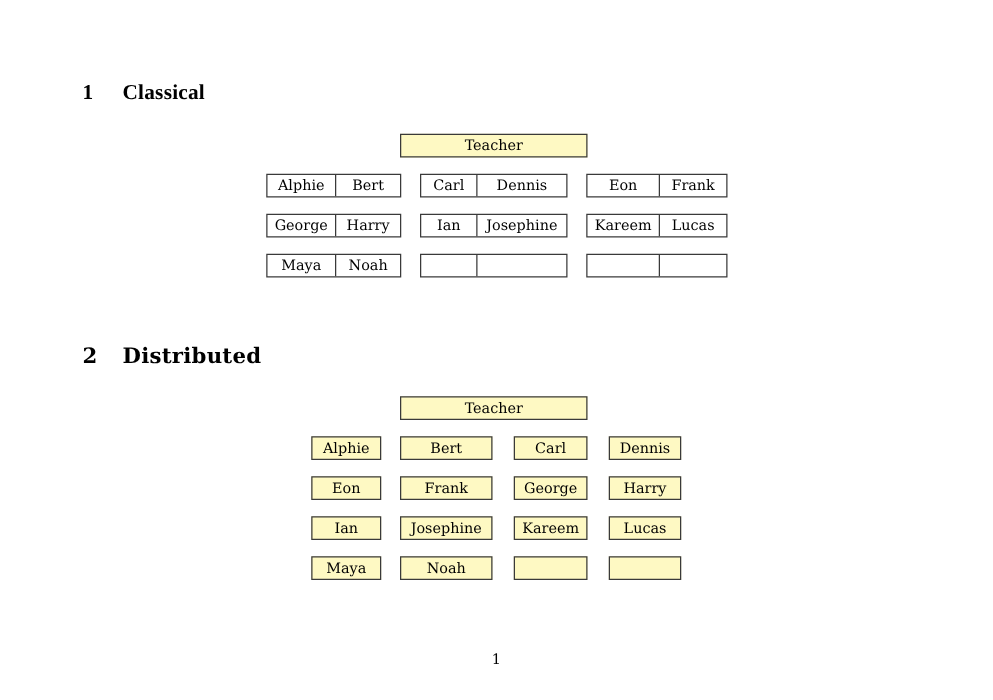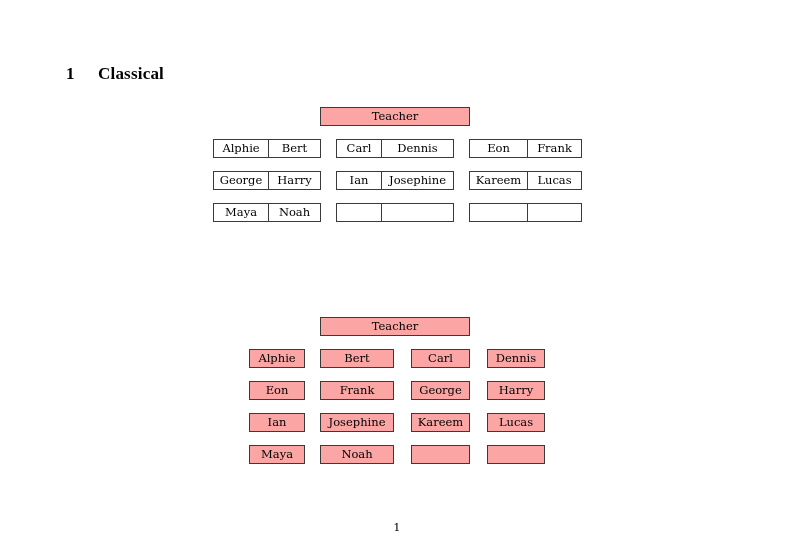--- a/index.html
+++ b/index.html
@@ -33,21 +33,21 @@
     width: 32px;
   }
   #sec1 { left: 66px; top: 64px; font-family: Liberation Serif, serif; }
   #sec2 { left: 66px; top: 275px; }
 
   
   .box {
     position: absolute;
     box-sizing: border-box;
     border: 1px solid #3a3a3a;
-    background: #fca5a5;
+    background: #fef9c3;
     height: 19px;
     display: flex;
     align-items: center;
     justify-content: center;
     font-size: 11.5px;
     line-height: 1;
     white-space: nowrap;
     overflow: hidden;
   }
 
@@ -164,20 +164,23 @@
   </div>
   <div class="group g3 r1">
     <div class="cell c0">Kareem</div>
     <div class="cell c1">Lucas</div>
   </div>
   <div class="group g3 r2">
     <div class="cell c0"></div>
     <div class="cell c1"></div>
   </div>
 
+  <div class="section-heading" id="sec2">
+    <span class="num">2</span><span>Distributed</span>
+  </div>
 
   <div class="box teacher-box" id="teacher-distributed">Teacher</div>
 
   <div class="box d-col0 d-r0">Alphie</div>
   <div class="box d-col1 d-r0">Bert</div>
   <div class="box d-col2 d-r0">Carl</div>
   <div class="box d-col3 d-r0">Dennis</div>
 
   <div class="box d-col0 d-r1">Eon</div>
   <div class="box d-col1 d-r1">Frank</div>

